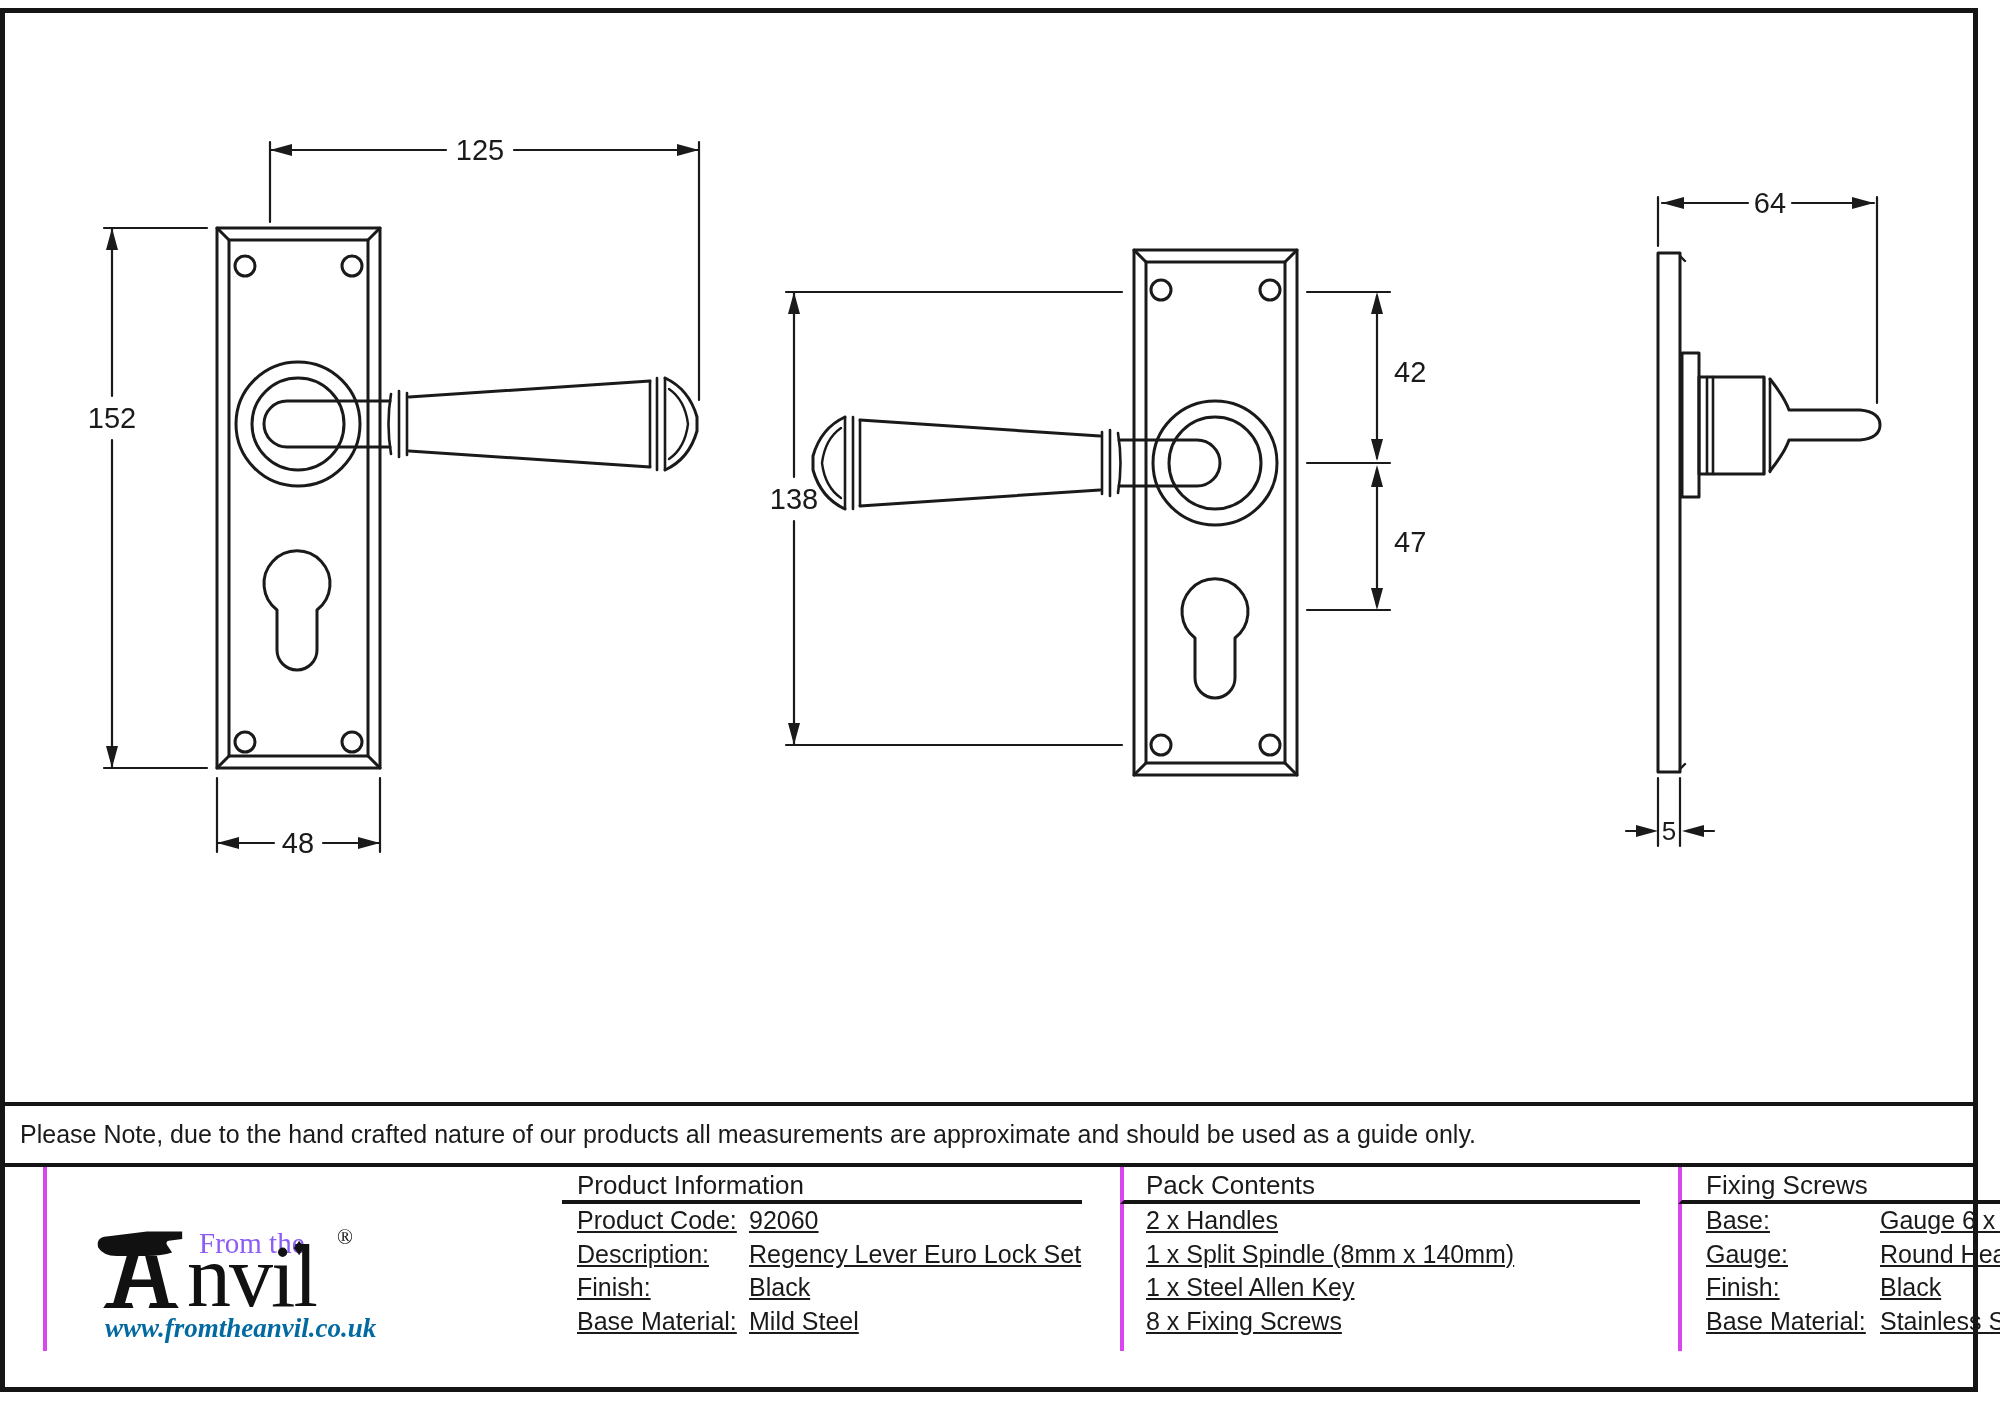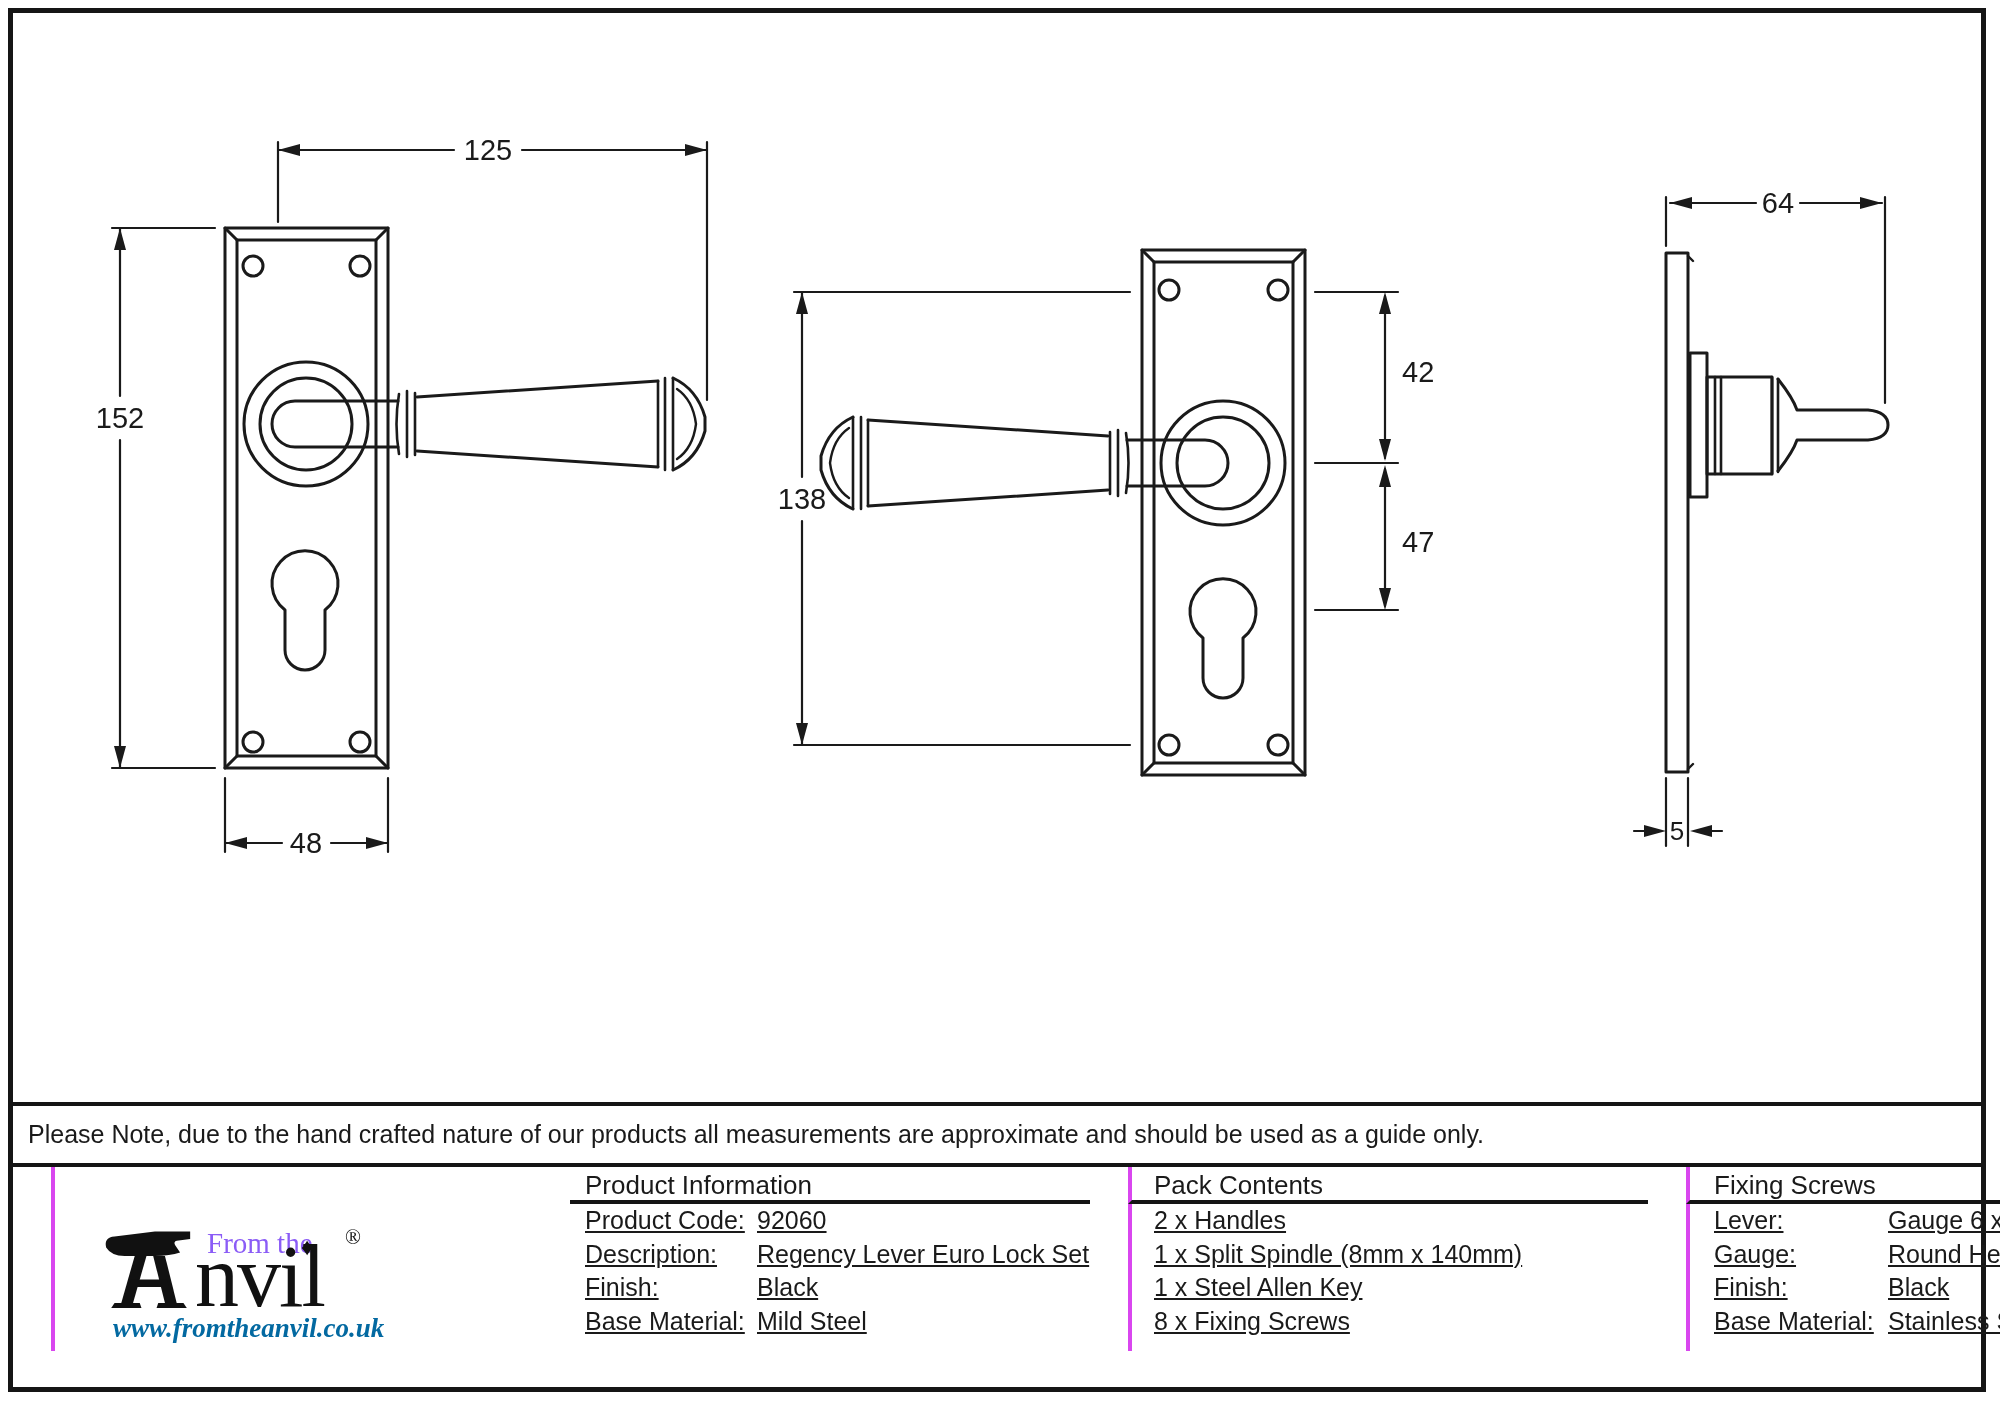--- a/index.html
+++ b/index.html
@@ -1,17 +1,17 @@
 <!DOCTYPE html>
 <html><head>
 <meta charset="utf-8">
 <style>
   html,body{margin:0;padding:0;background:#fff;}
   body{width:2000px;height:1406px;position:relative;font-family:"Liberation Sans",sans-serif;color:#1a1a1a;overflow:hidden;}
-  .page{position:absolute;left:8px;top:8px;width:1978px;height:1384px;border:5px solid #151515;box-sizing:border-box;background:#fff;}
+  .page{position:absolute;left:0;top:8px;width:1978px;height:1384px;border:5px solid #151515;box-sizing:border-box;background:#fff;}
   .drawing-area{position:absolute;left:0;top:0;width:1968px;height:1089px;}
   .drawing-area svg{display:block;}
   .note-row{position:absolute;left:0;top:1089px;width:1968px;height:61px;border-top:4px solid #151515;box-sizing:border-box;}
   .note-row .note-text{position:absolute;left:15px;top:0;line-height:57px;font-size:25px;white-space:nowrap;}
   .spec-table{position:absolute;left:0;top:1150px;width:1968px;height:188px;border-top:4px solid #151515;box-sizing:border-box;display:grid;grid-template-columns:557px 520px 558px 1fr;grid-template-rows:37px 1fr;text-decoration:underline;}
   .cell{position:relative;box-sizing:border-box;}
   .hcell{font-size:26px;line-height:34px;border-bottom:4px solid #151515;}
   .vline{border-left:4px solid #d946ef;margin-left:38px;}
   .hcell span{position:absolute;top:1px;}
   .bodycell{font-size:25px;}
@@ -219,21 +219,21 @@
 
     <div class="cell bodycell c2 vline">
       <div class="packrow">2 x Handles</div>
       <div class="packrow">1 x Split Spindle (8mm x 140mm)</div>
       <div class="packrow">1 x Steel Allen Key</div>
       <div class="packrow">8 x Fixing Screws</div>
     </div>
 
     <div class="cell bodycell c3 vline">
       <div class="specrow">
-          <span class="lbl">Lever:</span>
+          <span class="lbl">Base:</span>
           <span>Gauge 6 x 1” (3.5mm x 25mm)</span>
         </div>
       <div class="specrow">
           <span class="lbl">Gauge:</span>
           <span>Round Head</span>
         </div>
       <div class="specrow">
           <span class="lbl">Finish:</span>
           <span>Black</span>
         </div>

